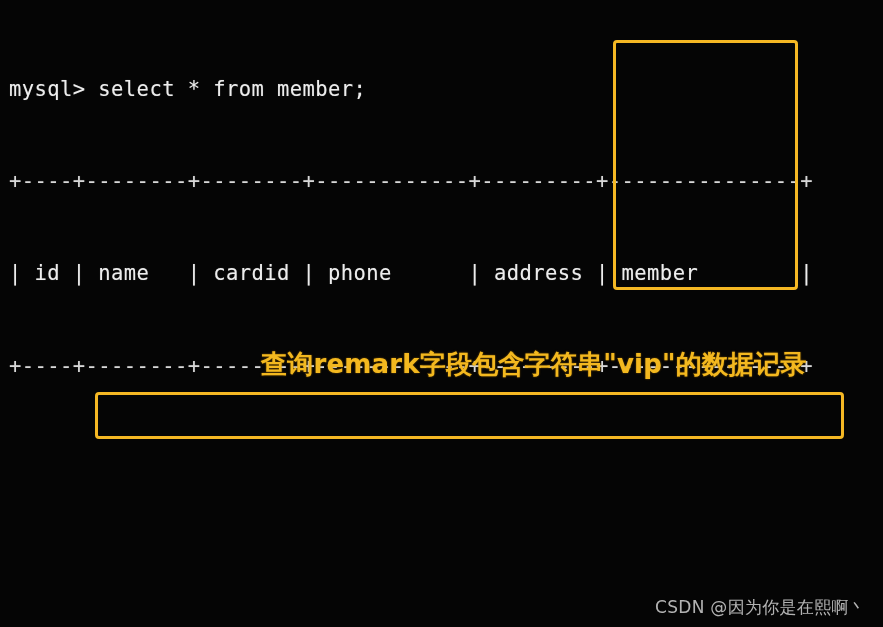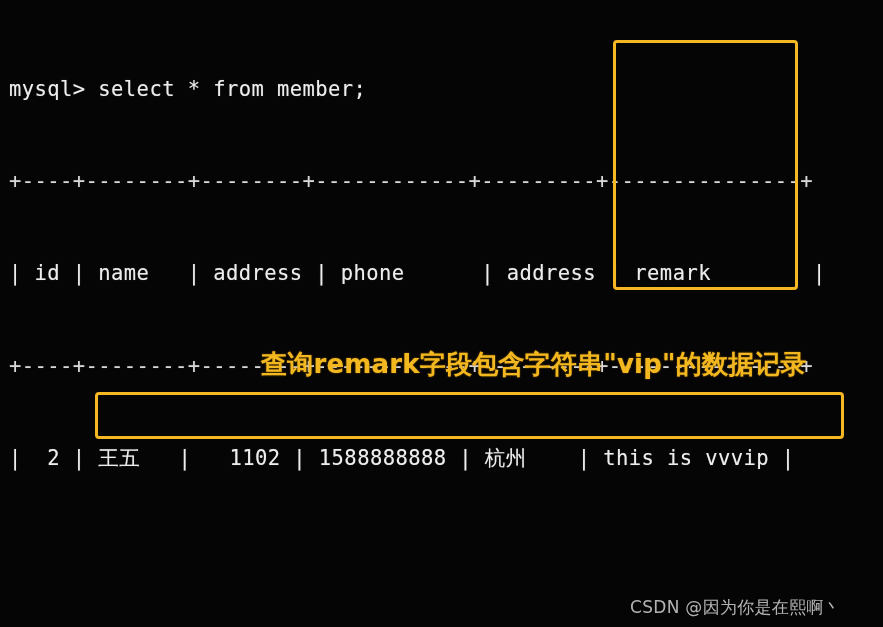--- a/index.html
+++ b/index.html
@@ -78,41 +78,40 @@
     line-height: 32px;
     color: #f3b81f;
     white-space: nowrap;
     letter-spacing: 0.2px;
     text-shadow: 0 0 2px rgba(180,120,0,0.7);
   }
 
   
   .watermark {
     position: absolute;
-    left: 630px;
+    left: 655px;
     top: 596px;
     font-family: "DejaVu Sans", "Liberation Sans", sans-serif;
     font-size: 17px;
     color: #d9d9d9;
     opacity: 0.82;
     white-space: nowrap;
     letter-spacing: 0.3px;
   }
 </style>
 </head>
 <body>
 
 <div id="terminal">
 
   <div class="console">
     <span class="line">mysql&gt; select * from member;</span>
     <span class="line rule">+----+--------+--------+------------+---------+---------------+</span>
-    <span class="line">| id | name   | address | phone      | address | remark        |</span>
+    <span class="line">| id | name   | cardid | phone      | address | member        |</span>
     <span class="line rule">+----+--------+--------+------------+---------+---------------+</span>
-    <span class="line">|  2 | 王五   |   1102 | 1588888888 | 杭州    | this is vvvip |</span>
     
     
     
     
     
     
     
     
     
     

